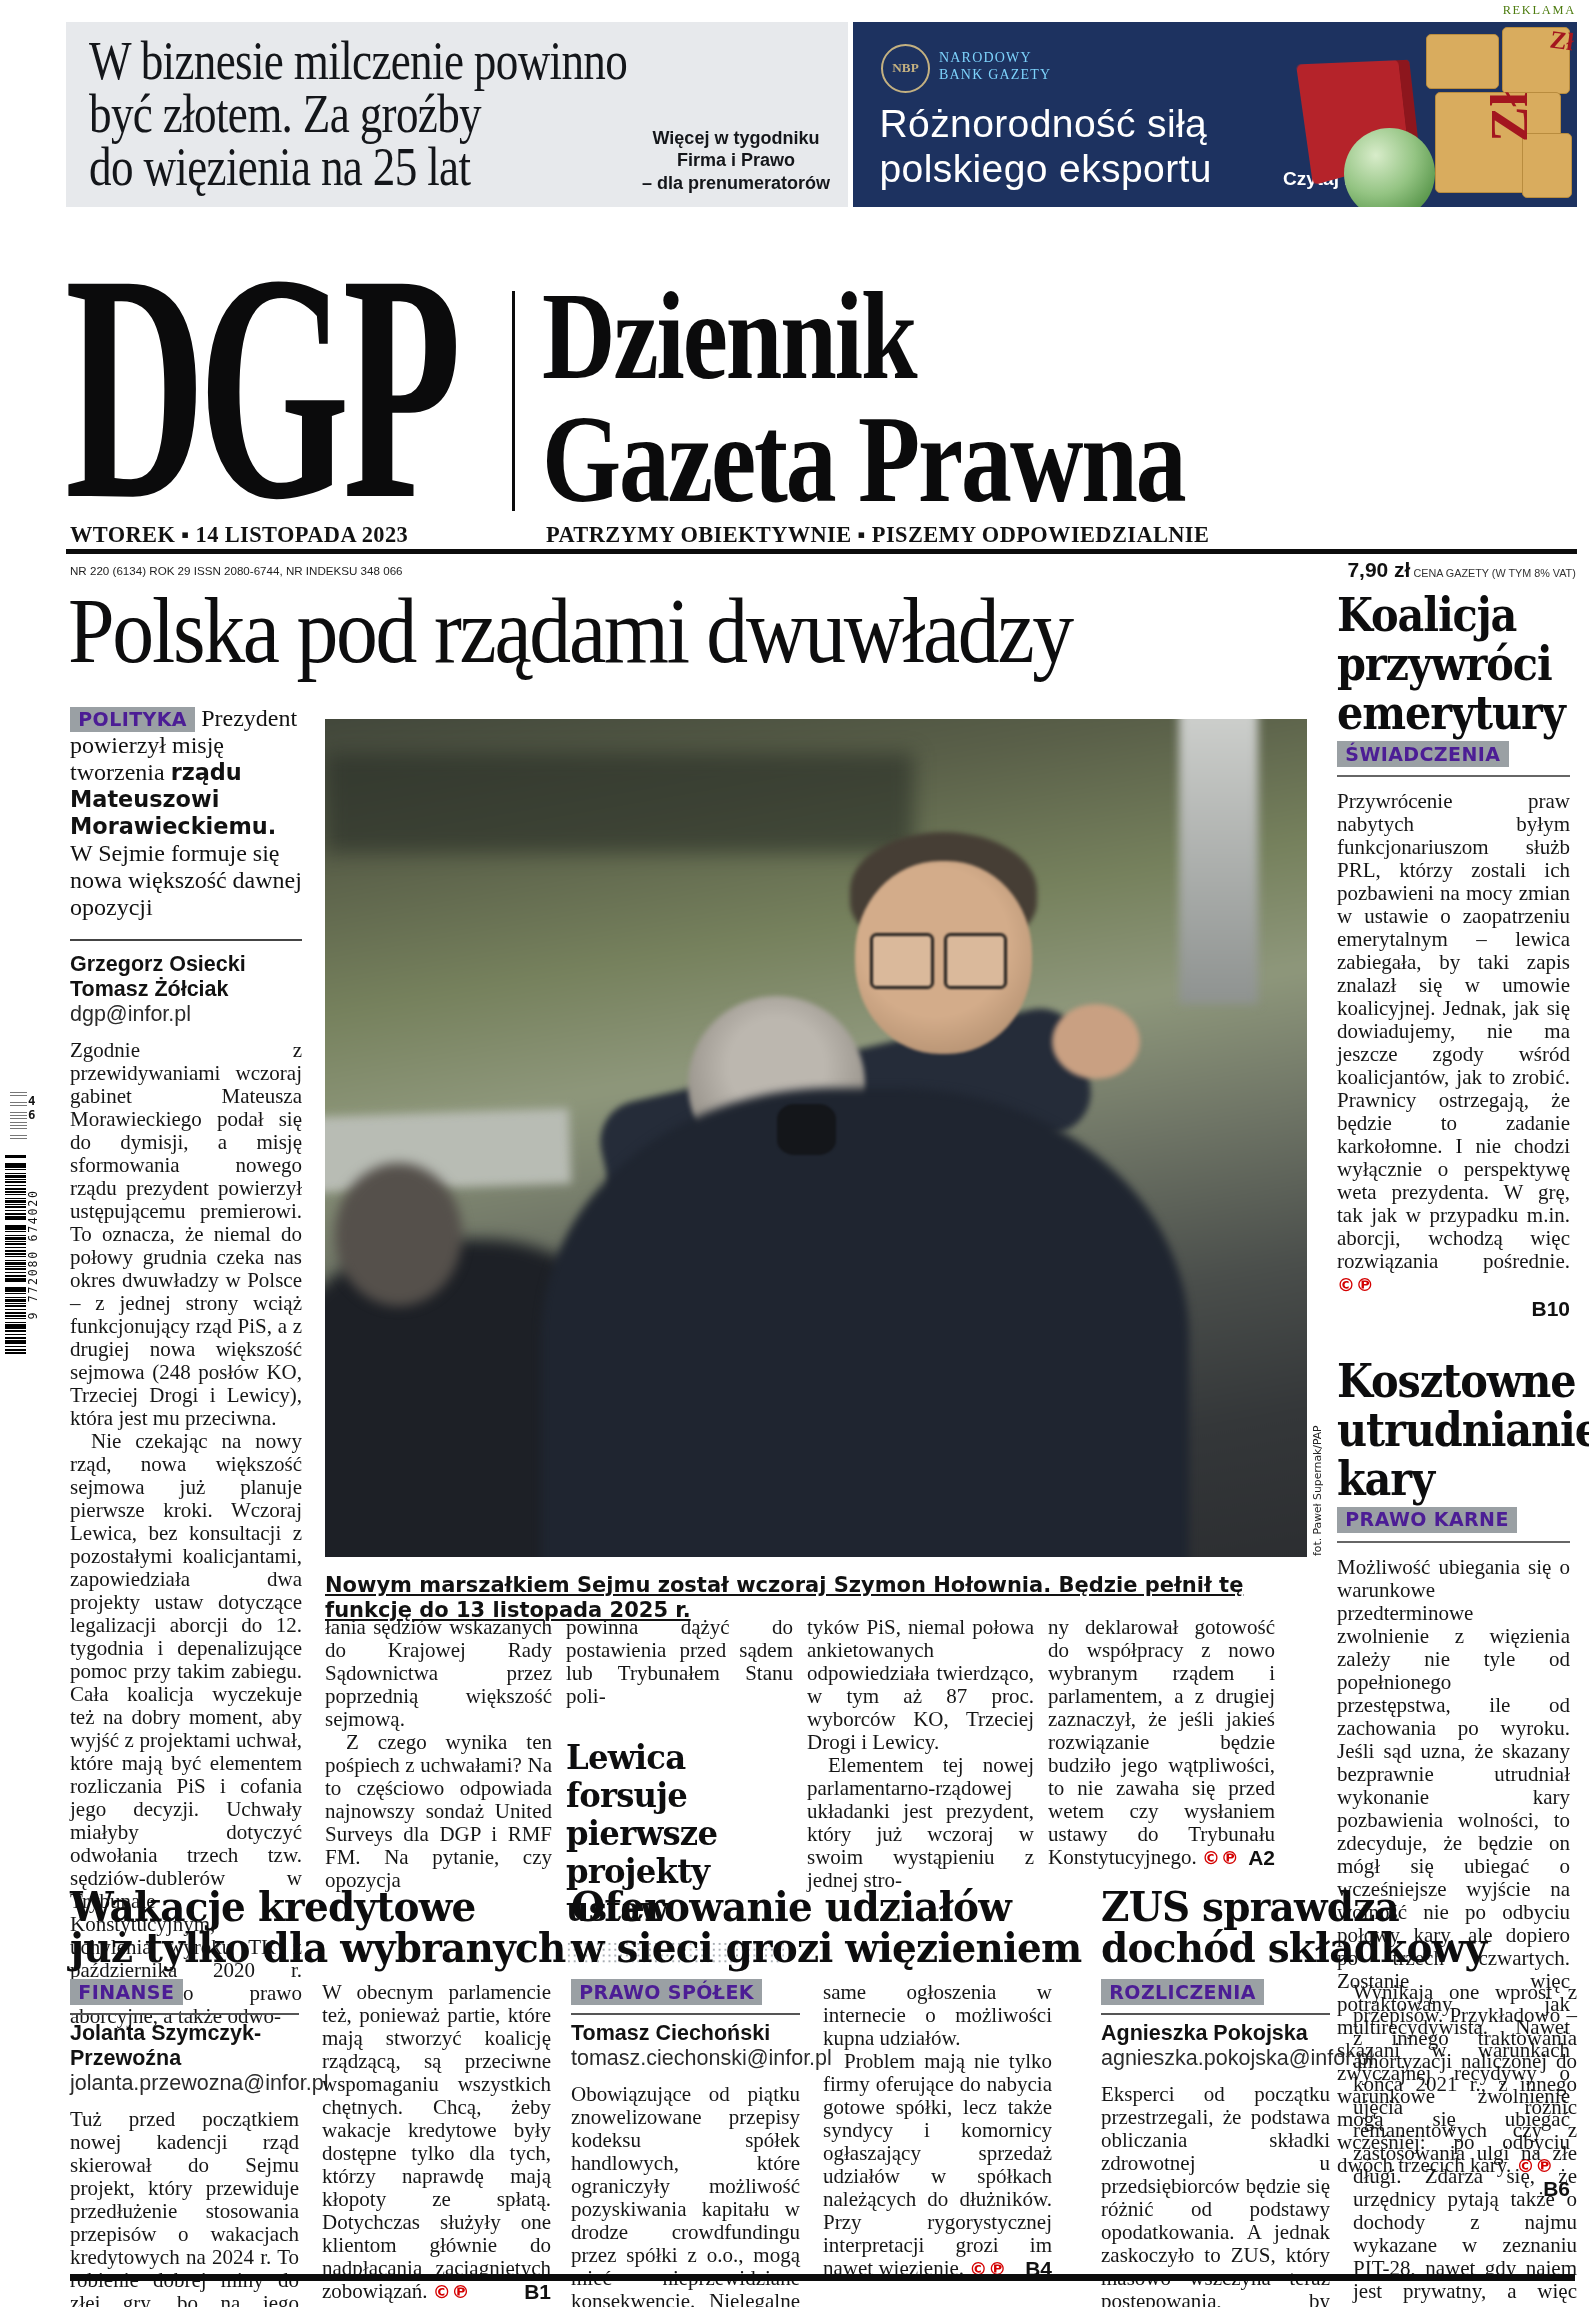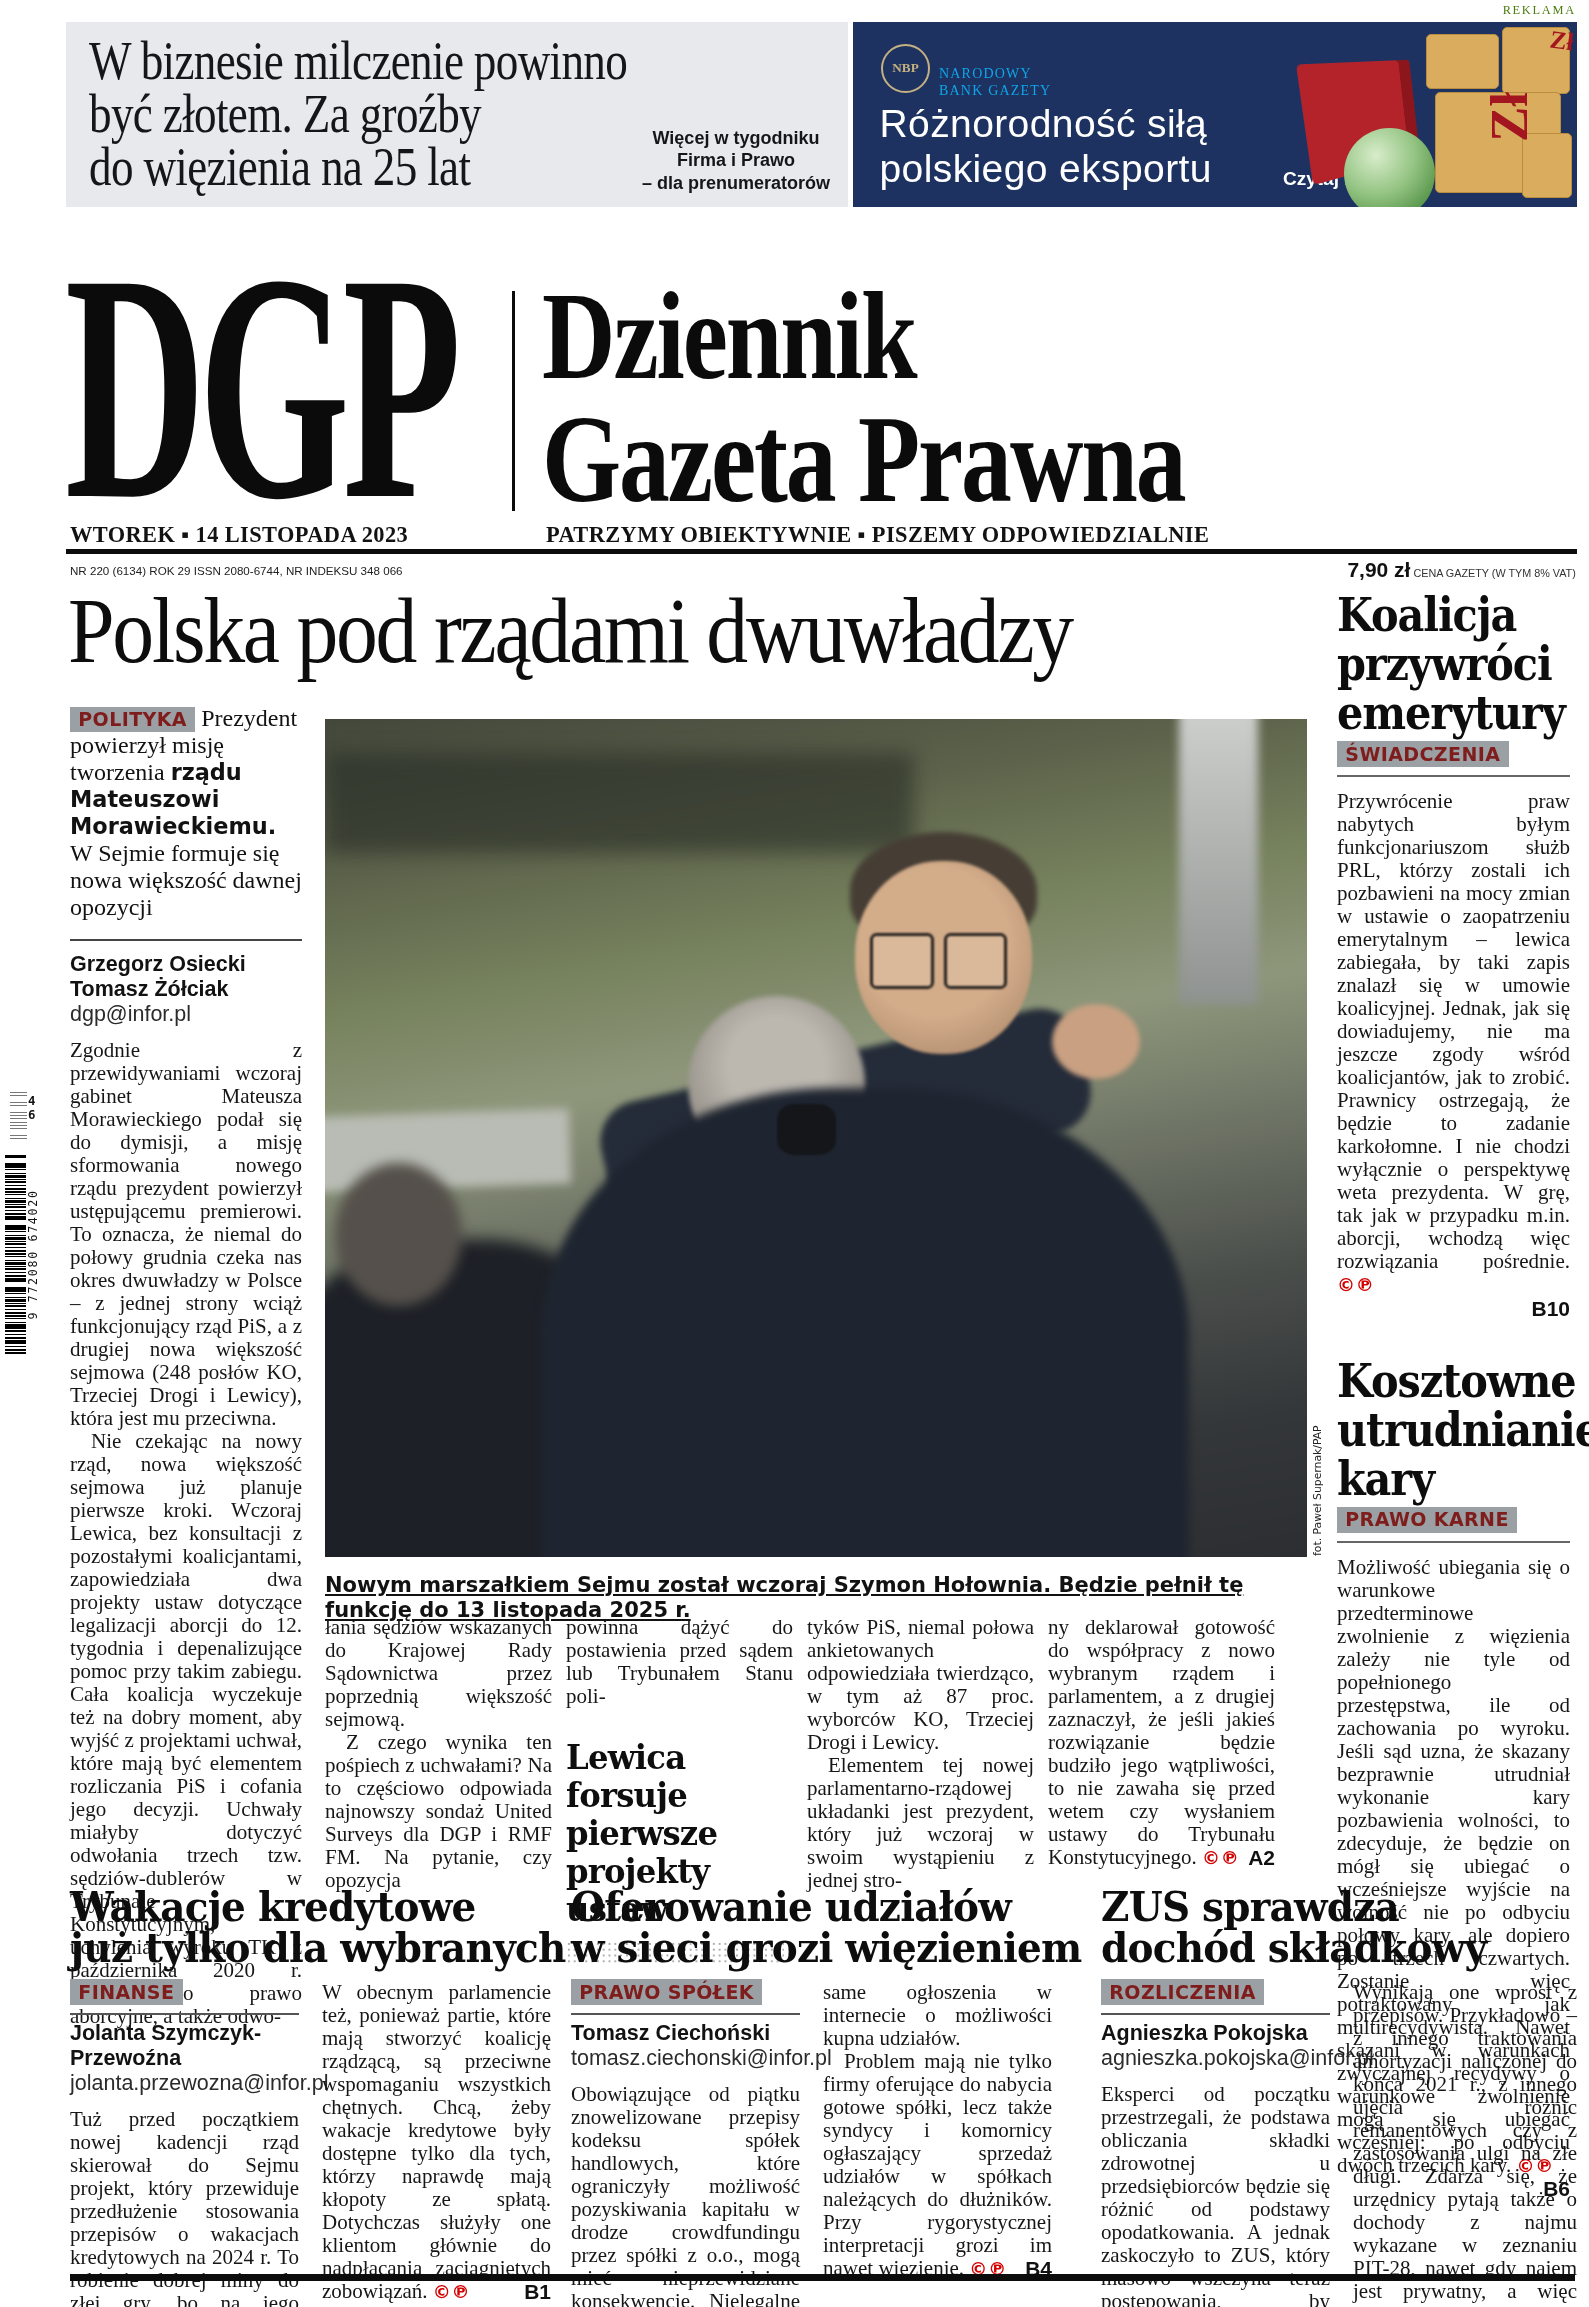--- a/index.html
+++ b/index.html
@@ -15,21 +15,21 @@
                transform:scaleX(.82);transform-origin:0 0;letter-spacing:-0.8px;}
   .tb-promo{position:absolute;right:18px;bottom:13.2px;text-align:center;
             font:700 18px/22.4px "Liberation Sans",sans-serif;color:#14161a;}
 
   
   .ad{position:absolute;left:853px;top:22.4px;width:724px;height:185px;background:#1d3260;overflow:hidden;}
   .nbp-logo{position:absolute;left:28px;top:21.5px;width:45px;height:45px;border:2.5px double #c4b181;
             border-radius:50%;display:flex;align-items:center;justify-content:center;
             font:700 13.2px "Liberation Serif",serif;color:#c4b181;}
   .nbp-name{position:absolute;left:86px;top:28px;font:400 14px/16.6px "Liberation Serif",serif;
-            color:#0ea5e9;letter-spacing:1.2px;margin-top:16px;}
+            color:#7dd3fc;letter-spacing:1.2px;}
   .ad-headline{position:absolute;left:26.5px;top:79px;font:300 39px/45px "Liberation Sans",sans-serif;
                color:#ffffff;letter-spacing:0.4px;}
   .ad-cta{position:absolute;left:430px;top:146px;font:700 19px "Liberation Sans",sans-serif;color:#fff;}
   .ad-art{position:absolute;right:0;top:0;width:273px;height:100%;}
   .crate{position:absolute;left:0px;top:40px;width:124px;height:108px;background:#b5232a;
          transform:perspective(248px) rotateY(28deg) rotate(-8deg);border-radius:5px;
          box-shadow:inset -15px 0 0 #8d161d;}
   .globe{position:absolute;left:40px;top:106px;width:91px;height:91px;border-radius:50%;
          background:radial-gradient(circle at 35% 30%,#d8ecca,#94c483 45%,#5f9b51 75%,#447a3c);}
   .blocks{position:absolute;right:5px;top:11.6px;width:149px;height:166px;}
@@ -52,21 +52,21 @@
   .thick-rule{position:absolute;left:66px;top:549px;width:1511px;height:5px;background:#0c0c0c;}
   .issue-line{position:absolute;left:70px;top:563px;font:400 11.6px/15px "Liberation Sans",sans-serif;color:#222;}
   .price-line{position:absolute;right:13.2px;top:558px;text-align:right;color:#111;}
   .price{font:700 21px "Liberation Sans",sans-serif;}
   .price-note{font:400 10.8px "Liberation Sans",sans-serif;color:#333;}
 
   
   .main-headline{position:absolute;left:68px;top:584px;width:1324px;
                  font:400 93px/93px "Liberation Serif",serif;color:#0d0d0e;letter-spacing:-2.5px;
                  transform:scaleX(.9);transform-origin:0 0;}
-  .tag{display:inline-block;background:#9aa0a4;color:#7f1d1d;
+  .tag{display:inline-block;background:#9aa0a4;color:#4c1d95;
        font:700 19px/21.5px "DejaVu Sans",sans-serif;letter-spacing:0.4px;
        padding:2.5px 8.3px 1.7px;vertical-align:baseline;}
   .left-col{position:absolute;left:70px;top:705px;width:232px;}
   .lead{font:400 24px/27px "Liberation Serif",serif;color:#121212;}
   .lead b{font-family:"DejaVu Sans",sans-serif;font-size:22.4px;}
   .byline-rule{width:100%;height:1.7px;background:#444;margin:18px 0 11.6px;}
   .author{font:700 21.5px/25px "Liberation Sans",sans-serif;color:#121212;}
   .email{font:400 21.5px/25px "Liberation Sans",sans-serif;color:#2b2b2b;}
   .bodytext{font:400 21px/23px "Liberation Serif",serif;color:#161616;
             text-align:justify;white-space:pre-line;margin-top:11.6px;}

